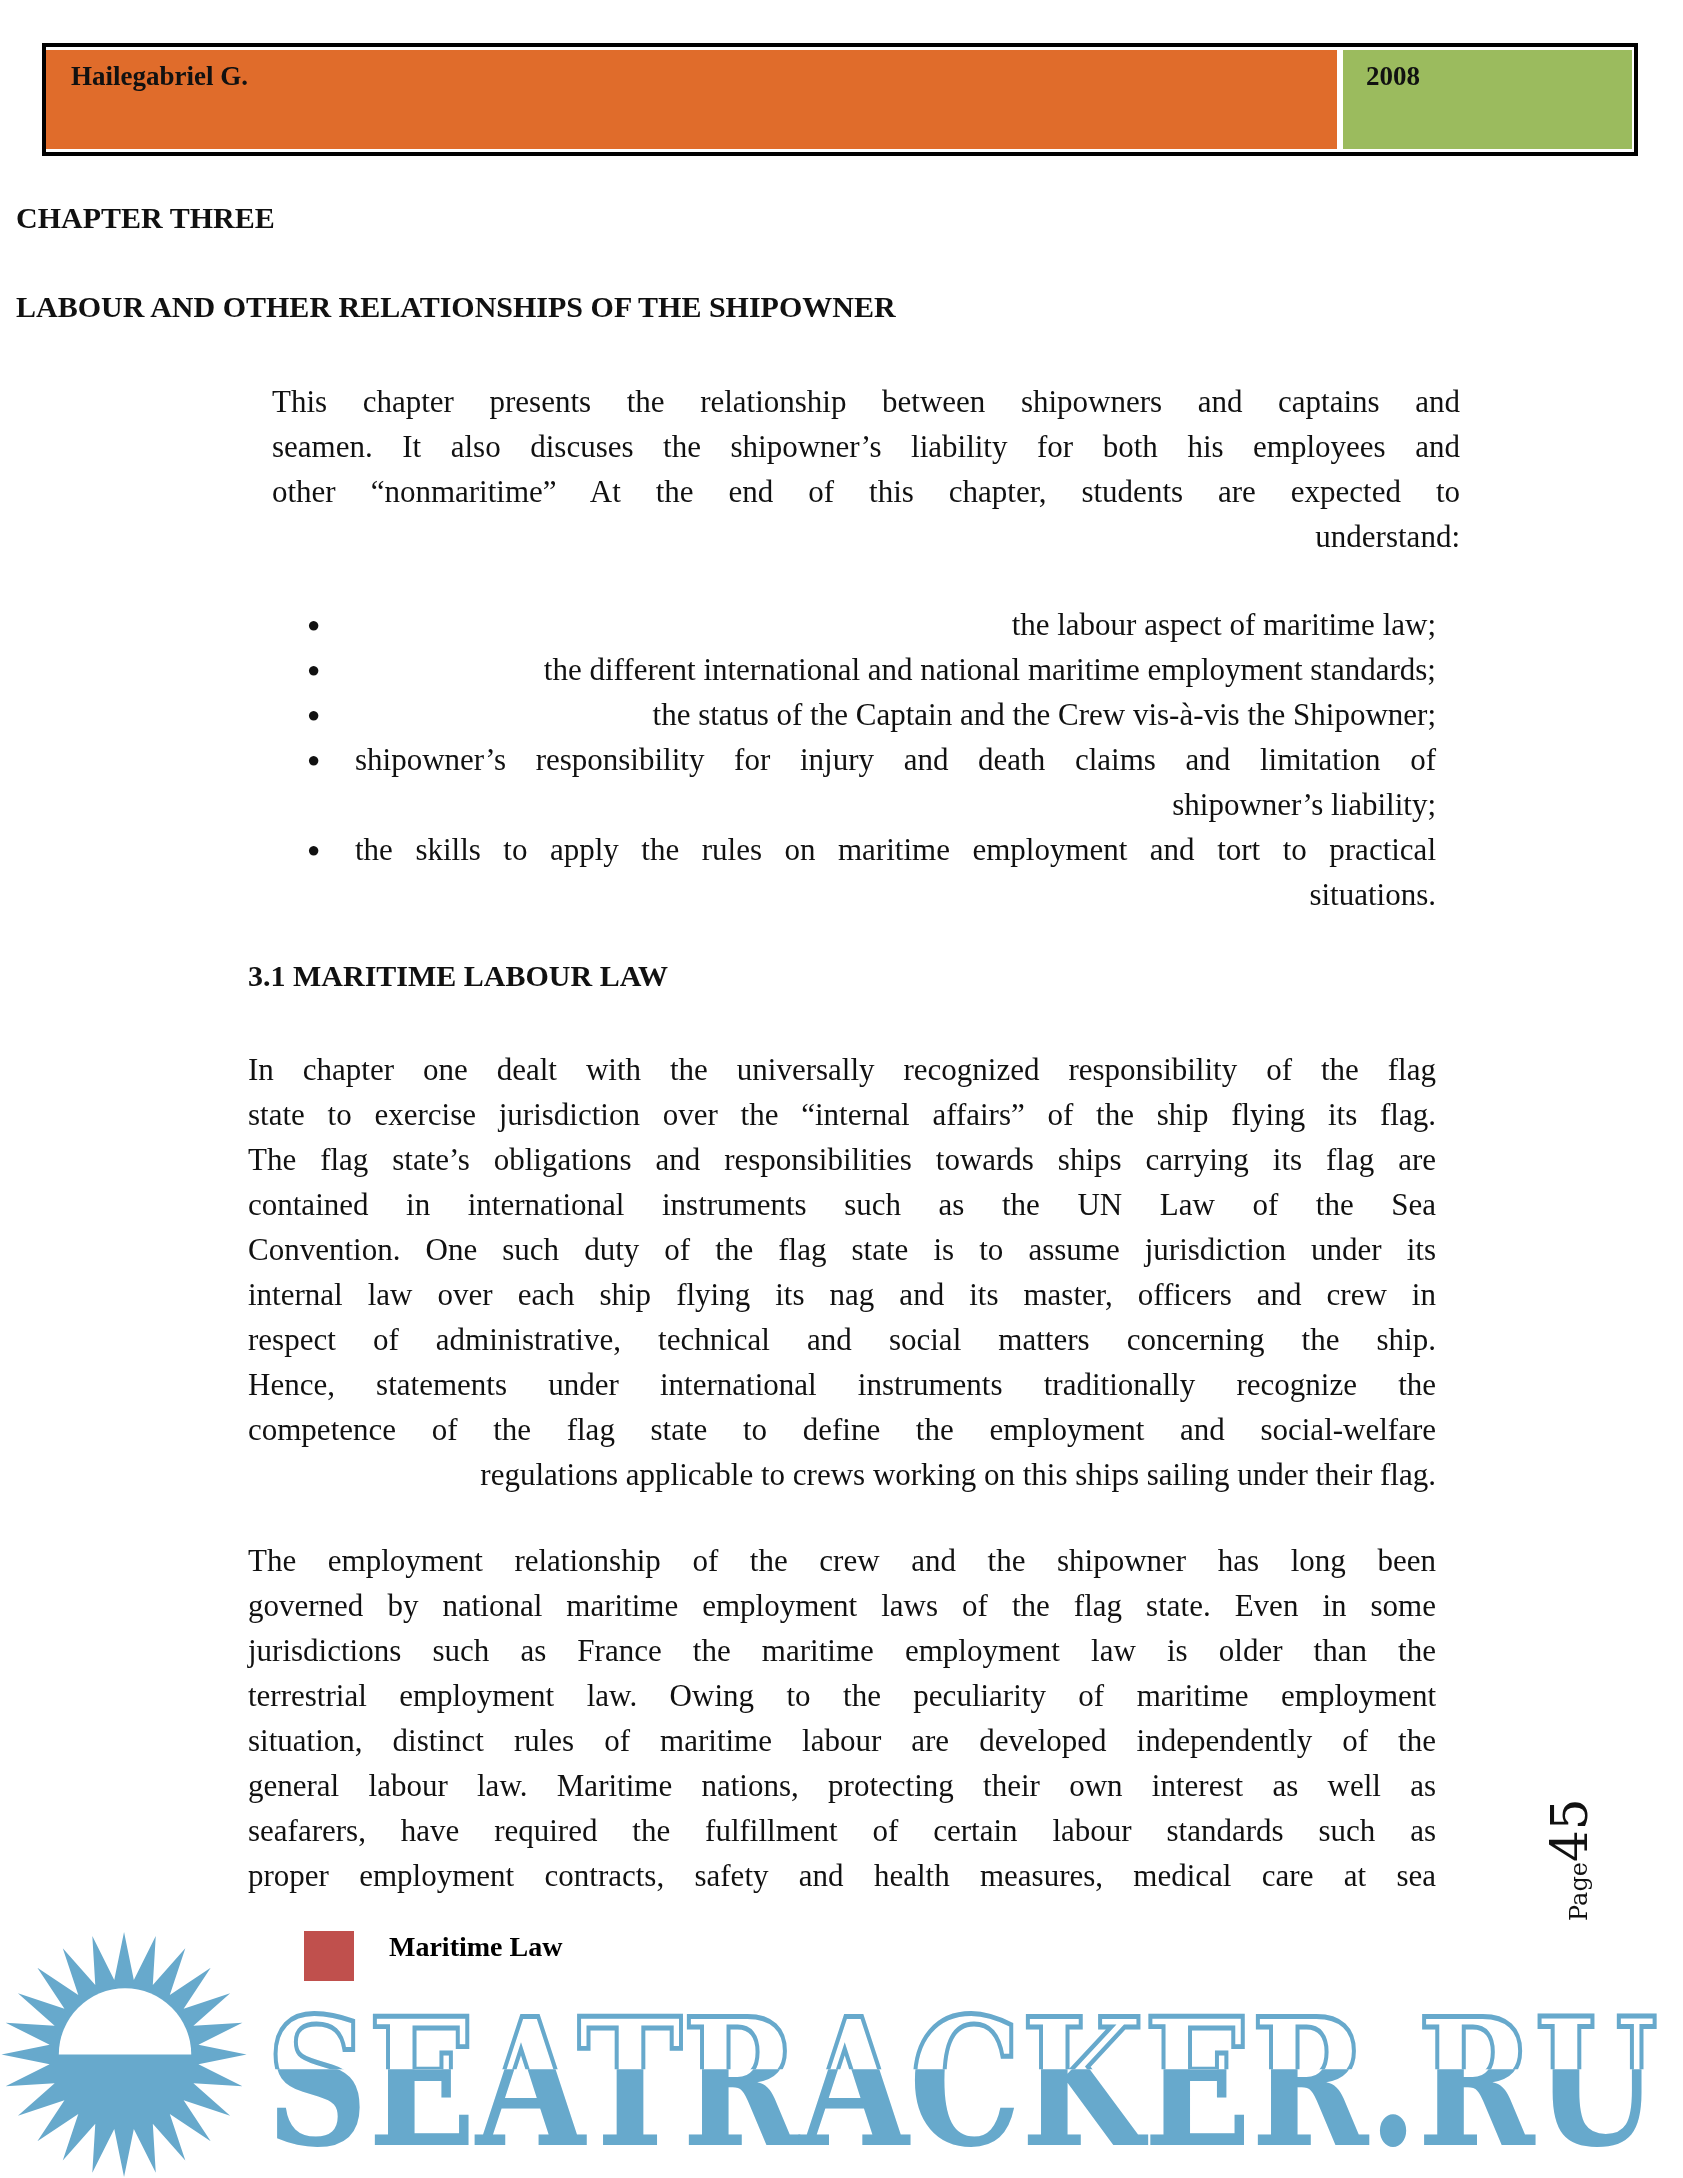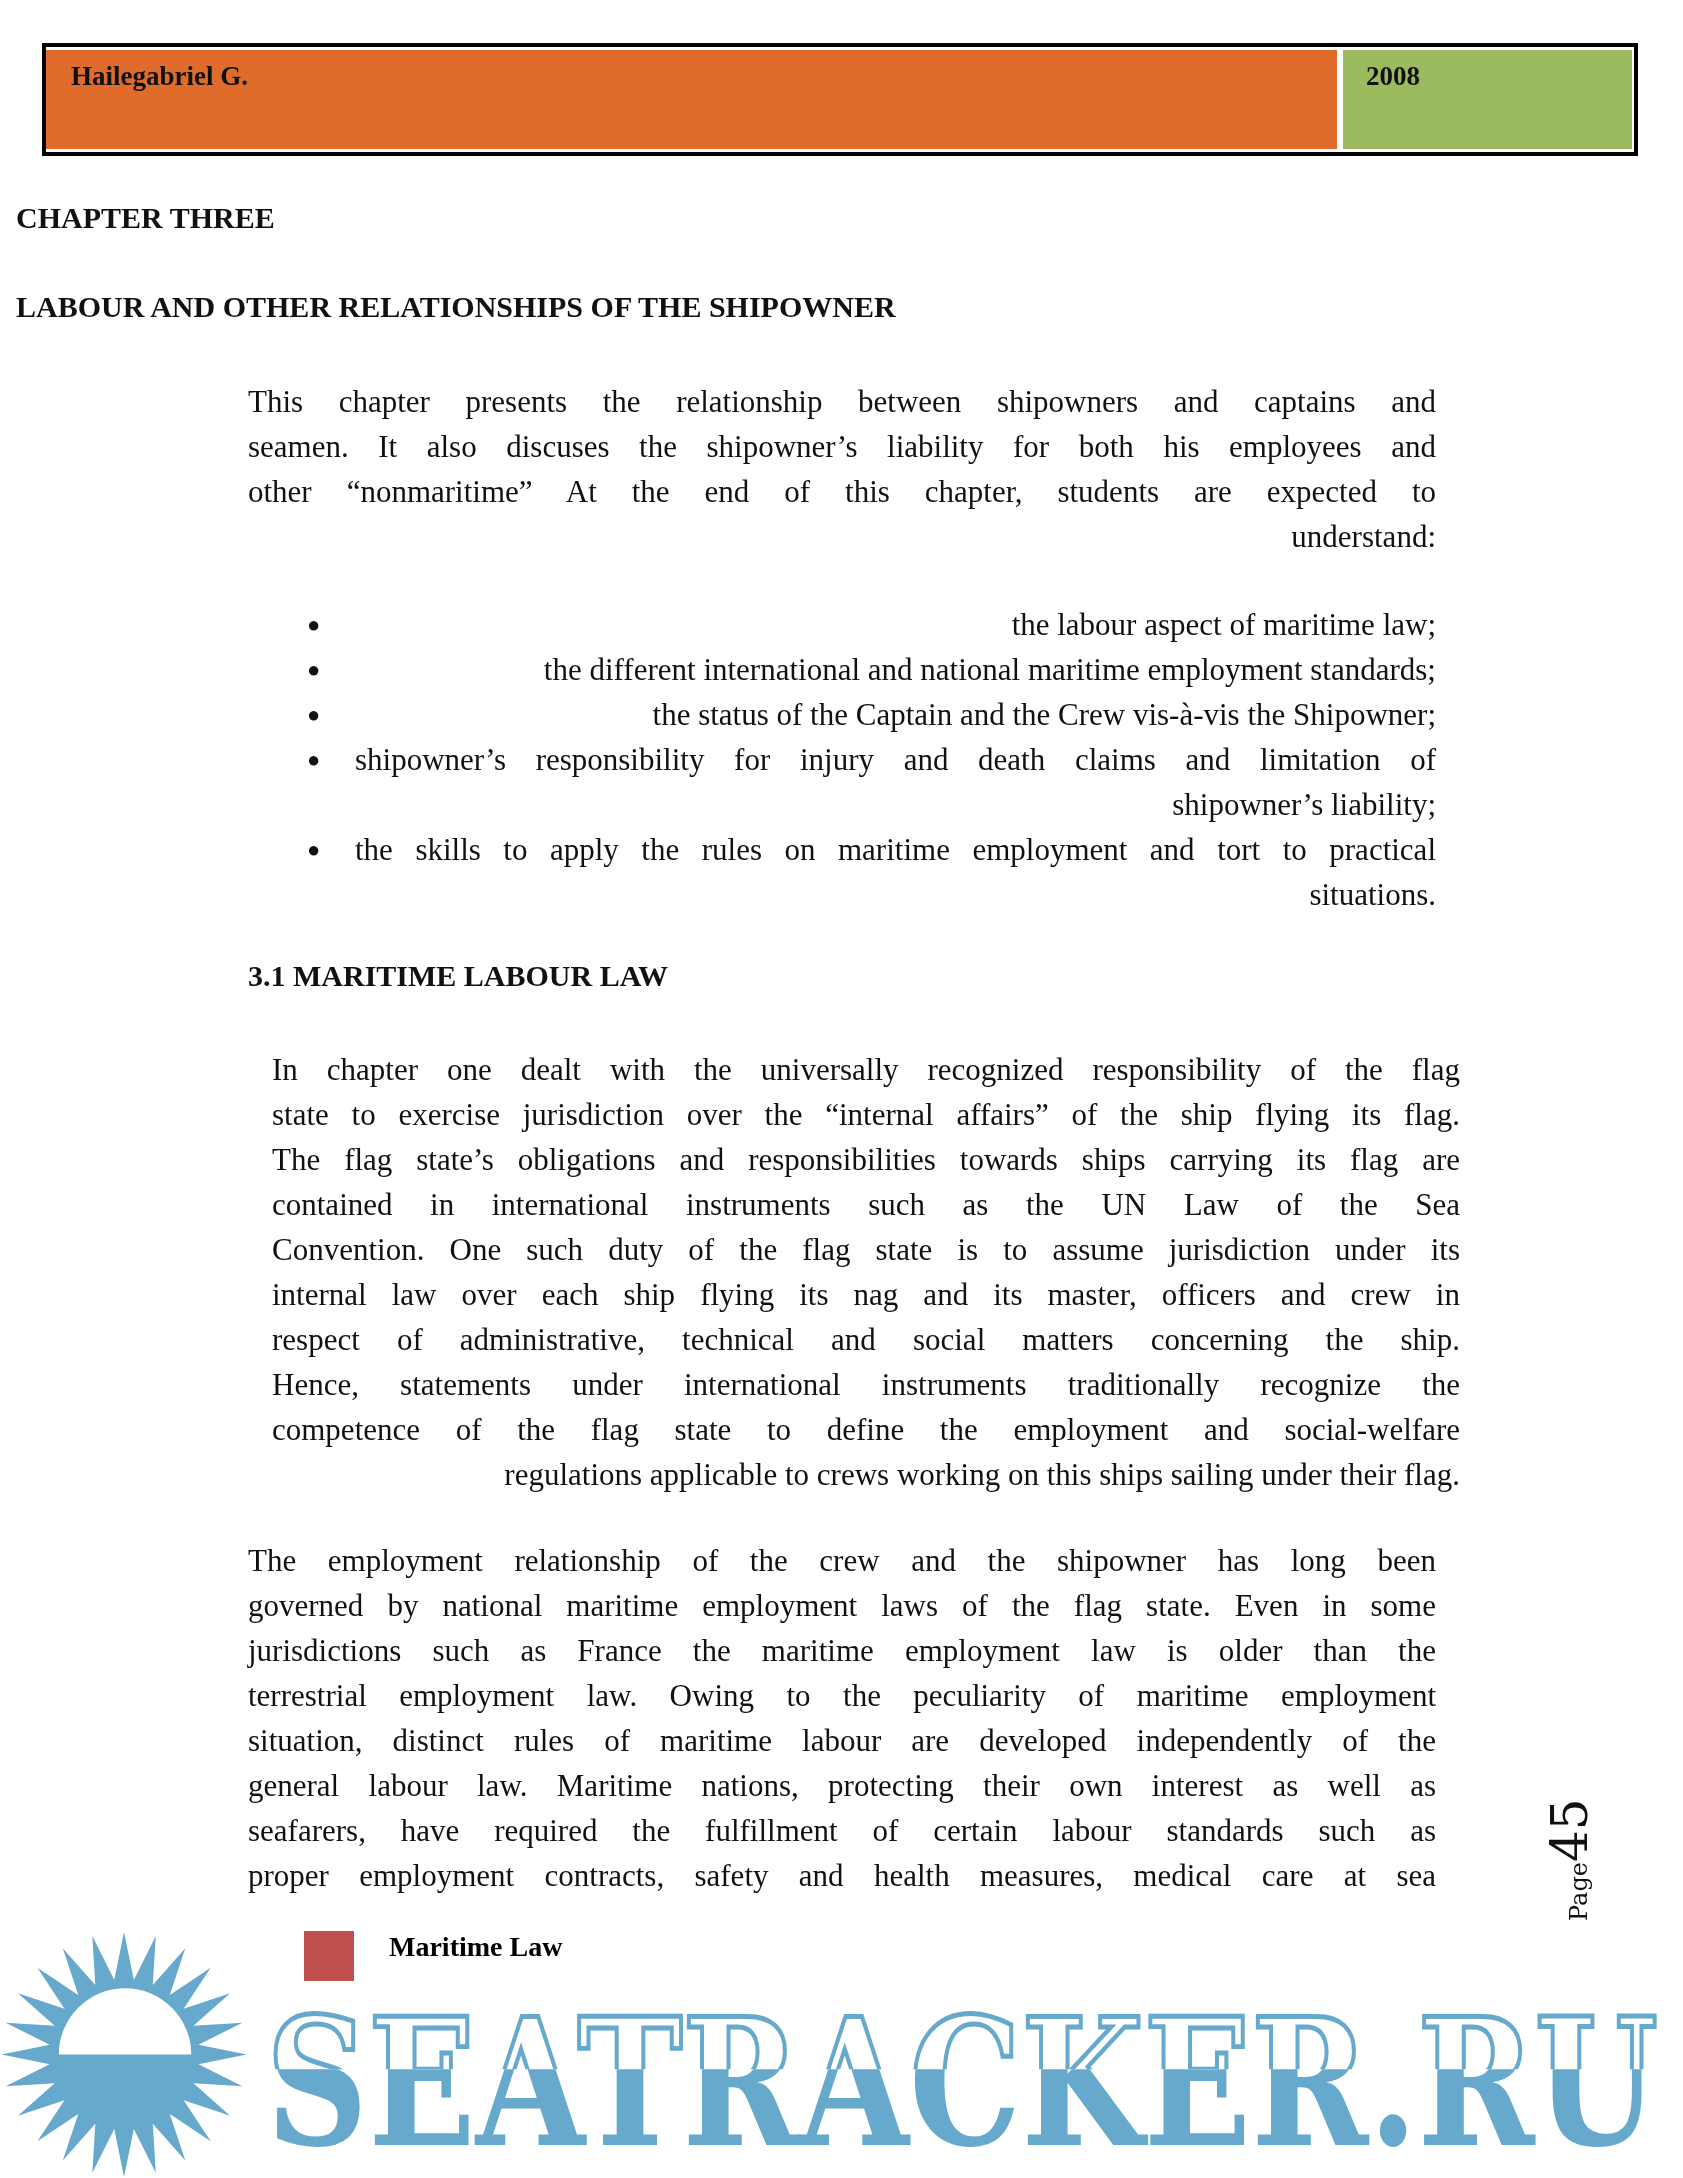--- a/index.html
+++ b/index.html
@@ -47,21 +47,21 @@
 
 <div class="header-frame"></div>
 <div class="header-left"></div>
 <div class="header-right"></div>
 <div class="header-author">Hailegabriel G.</div>
 <div class="header-year">2008</div>
 
 <div class="center-heading chapter-label">CHAPTER THREE</div>
 <div class="center-heading chapter-title">LABOUR AND OTHER RELATIONSHIPS OF THE SHIPOWNER</div>
 
-<div class="col" style="top:379px;">
+<div class="col" style="top:379px;margin-left:24px;">
   <span class="ln just">This chapter presents the relationship between shipowners and captains and</span>
   <span class="ln just">seamen. It also discuses the shipowner’s liability for both his employees and</span>
   <span class="ln just">other “nonmaritime” At the end of this chapter, students are expected to</span>
   <span class="ln last">understand:</span>
 </div>
 
 <div class="bullets" style="top:602px;">
   <div class="bullet-row">
     <span class="bullet-dot">●</span>
     <span class="bullet-text ln last">the labour aspect of maritime law;</span>
@@ -81,21 +81,21 @@
   </div>
   <div class="bullet-row">
     <span class="bullet-dot">●</span>
     <span class="bullet-text ln just">the skills to apply the rules on maritime employment and tort to practical</span>
     <span class="bullet-text ln last">situations.</span>
   </div>
 </div>
 
 <div class="section-heading">3.1 MARITIME LABOUR LAW</div>
 
-<div class="col" style="top:1047px;margin-left:24px;">
+<div class="col" style="top:1047px;">
   <span class="ln just">In chapter one dealt with the universally recognized responsibility of the flag</span>
   <span class="ln just">state to exercise jurisdiction over the “internal affairs” of the ship flying its flag.</span>
   <span class="ln just">The flag state’s obligations and responsibilities towards ships carrying its flag are</span>
   <span class="ln just">contained in international instruments such as the UN Law of the Sea</span>
   <span class="ln just">Convention. One such duty of the flag state is to assume jurisdiction under its</span>
   <span class="ln just">internal law over each ship flying its nag and its master, officers and crew in</span>
   <span class="ln just">respect of administrative, technical and social matters concerning the ship.</span>
   <span class="ln just">Hence, statements under international instruments traditionally recognize the</span>
   <span class="ln just">competence of the flag state to define the employment and social-welfare</span>
   <span class="ln last">regulations applicable to crews working on this ships sailing under their flag.</span>

